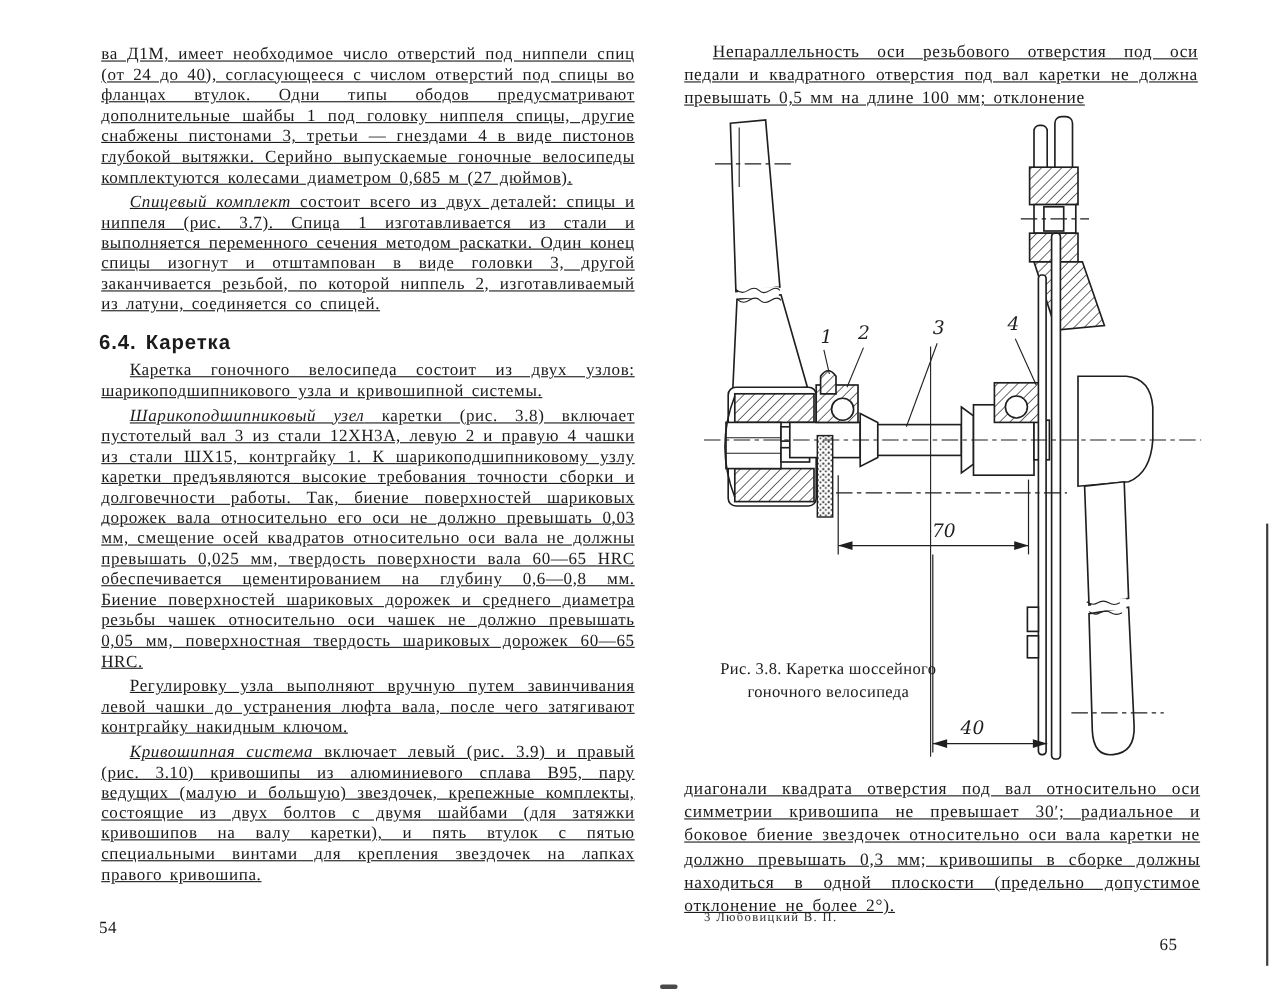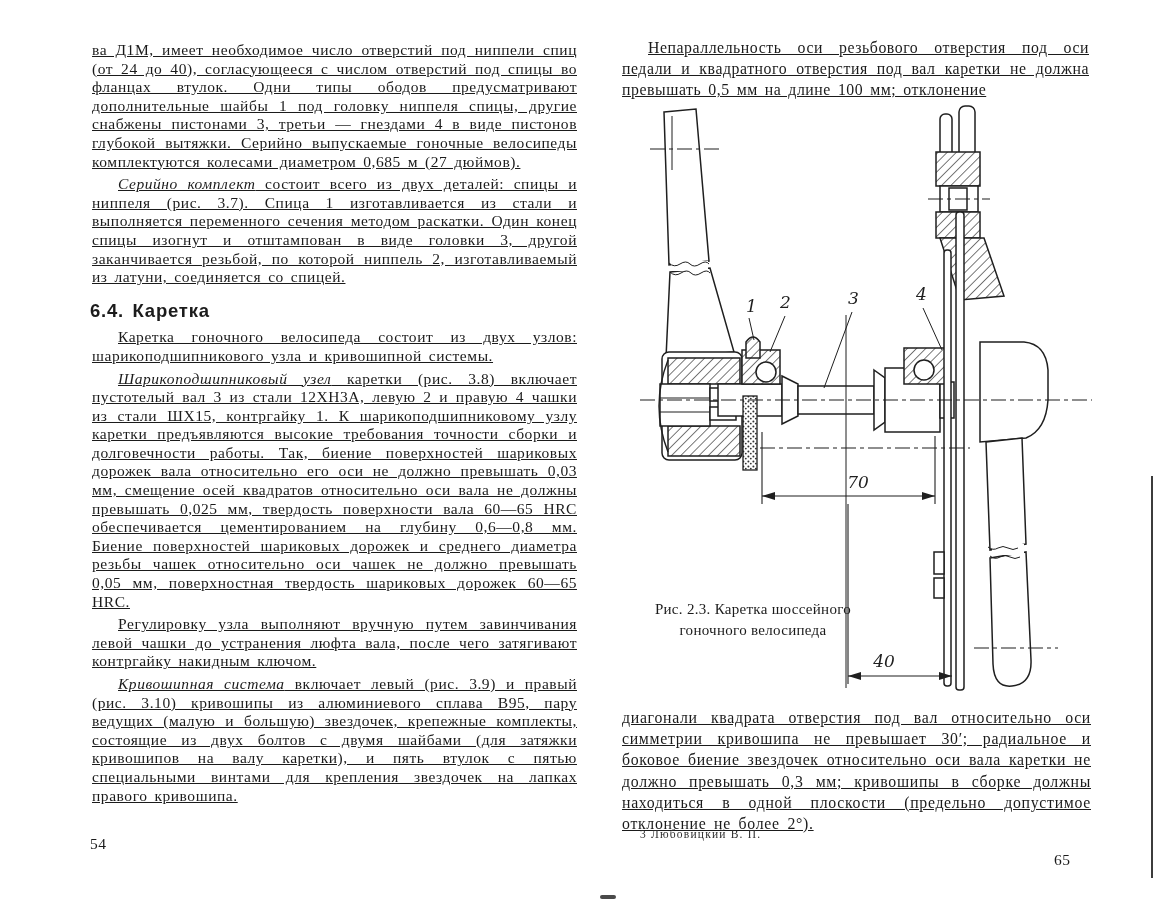--- a/index.html
+++ b/index.html
@@ -47,21 +47,21 @@
   .arr{fill:#1f1f1f;stroke:none;}
   .lbl{font:italic 17px "DejaVu Serif",serif;fill:#1f1f1f;}
   #edge-line{position:absolute;left:1151px;top:476px;width:2px;height:402px;background:#3c3c3c;}
   #bottom-dash{position:absolute;left:600px;top:895px;width:16px;height:4px;background:#4a4a4a;border-radius:2px;}
 </style>
 </head>
 <body>
 
 <div class="col" id="left-col">
   <p><span class="lead"></span><span>ва Д1М, имеет необходимое число отверстий под ниппели спиц (от 24 до 40), согласующееся с числом отверстий под спицы во фланцах втулок. Одни типы ободов предусматривают дополнительные шайбы 1 под головку ниппеля спицы, другие снабжены пистонами 3, третьи — гнездами 4 в виде пистонов глубокой вытяжки. Серийно выпускаемые гоночные велосипеды комплектуются колесами диаметром 0,685 м (27 дюймов).</span></p>
-  <p class="indent"><span class="lead">Серийно комплект</span><span> состоит всего из двух деталей: спицы и ниппеля (рис. 3.7). Спица 1 изготавливается из стали и выполняется переменного сечения методом раскатки. Один конец спицы изогнут и отштампован в виде головки 3, другой заканчивается резьбой, по которой ниппель 2, изготавливаемый из латуни, соединяется со спицей.</span></p>
+  <p class="indent"><span class="lead">Спицевый комплект</span><span> состоит всего из двух деталей: спицы и ниппеля (рис. 3.7). Спица 1 изготавливается из стали и выполняется переменного сечения методом раскатки. Один конец спицы изогнут и отштампован в виде головки 3, другой заканчивается резьбой, по которой ниппель 2, изготавливаемый из латуни, соединяется со спицей.</span></p>
   <h2 class="sec">6.4. Каретка</h2>
   <p class="indent"><span class="lead"></span><span>Каретка гоночного велосипеда состоит из двух узлов: шарикоподшипникового узла и кривошипной системы.</span></p>
   <p class="indent"><span class="lead">Шарикоподшипниковый узел</span><span> каретки (рис. 3.8) включает пустотелый вал 3 из стали 12ХН3А, левую 2 и правую 4 чашки из стали ШХ15, контргайку 1. К шарикоподшипниковому узлу каретки предъявляются высокие требования точности сборки и долговечности работы. Так, биение поверхностей шариковых дорожек вала относительно его оси не должно превышать 0,03 мм, смещение осей квадратов относительно оси вала не должны превышать 0,025 мм, твердость поверхности вала 60—65 HRC обеспечивается цементированием на глубину 0,6—0,8 мм. Биение поверхностей шариковых дорожек и среднего диаметра резьбы чашек относительно оси чашек не должно превышать 0,05 мм, поверхностная твердость шариковых дорожек 60—65 HRC.</span></p>
   <p class="indent"><span class="lead"></span><span>Регулировку узла выполняют вручную путем завинчивания левой чашки до устранения люфта вала, после чего затягивают контргайку накидным ключом.</span></p>
   <p class="indent"><span class="lead">Кривошипная система</span><span> включает левый (рис. 3.9) и правый (рис. 3.10) кривошипы из алюминиевого сплава В95, пару ведущих (малую и большую) звездочек, крепежные комплекты, состоящие из двух болтов с двумя шайбами (для затяжки кривошипов на валу каретки), и пять втулок с пятью специальными винтами для крепления звездочек на лапках правого кривошипа.</span></p>
 </div>
 
 <div class="col" id="right-top">
   <p>Непараллельность оси резьбового отверстия под оси педали и квадратного отверстия под вал каретки не должна превышать 0,5 мм на длине 100 мм; отклонение</p>
 </div>
@@ -180,21 +180,21 @@
     <line class="thin" x1="163" y1="216" x2="148" y2="252"></line>
     <line class="thin" x1="230" y1="212" x2="202" y2="288"></line>
     <line class="thin" x1="301" y1="208" x2="320" y2="250"></line>
     <text class="lbl" x="124" y="212">1</text>
     <text class="lbl" x="158" y="208">2</text>
     <text class="lbl" x="226" y="204">3</text>
     <text class="lbl" x="294" y="200">4</text>
   </g>
 </svg>
 
-<div id="fig-caption">Рис. 2.3. Каретка шоссейного гоночного велосипеда</div>
+<div id="fig-caption">Рис. 3.8. Каретка шоссейного гоночного велосипеда</div>
 
 <div class="col" id="right-bottom">
   <p>диагонали квадрата отверстия под вал относительно оси симметрии кривошипа не превышает 30′; радиальное и боковое биение звездочек относительно оси вала каретки не должно превышать 0,3 мм; кривошипы в сборке должны находиться в одной плоскости (предельно допустимое отклонение не более 2°).</p>
 </div>
 
 <div class="pageno" id="pn-left">54</div>
 <div class="pageno" id="pn-right">65</div>
 <div id="sig">3 Любовицкий В. П.</div>
 
 <div id="edge-line"></div>

